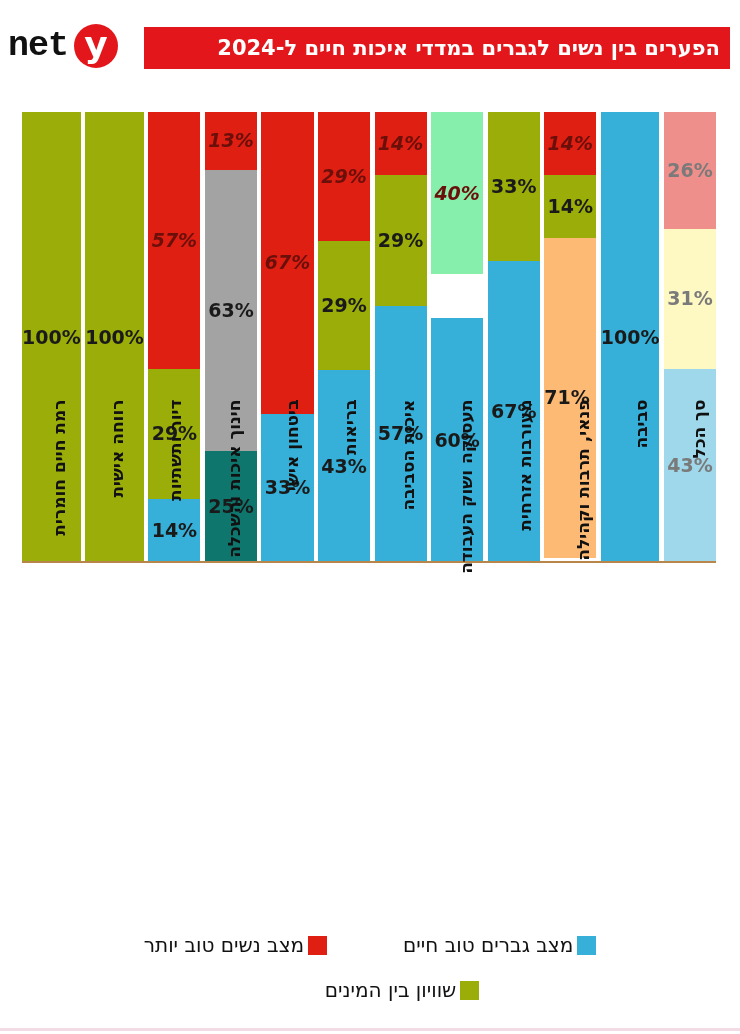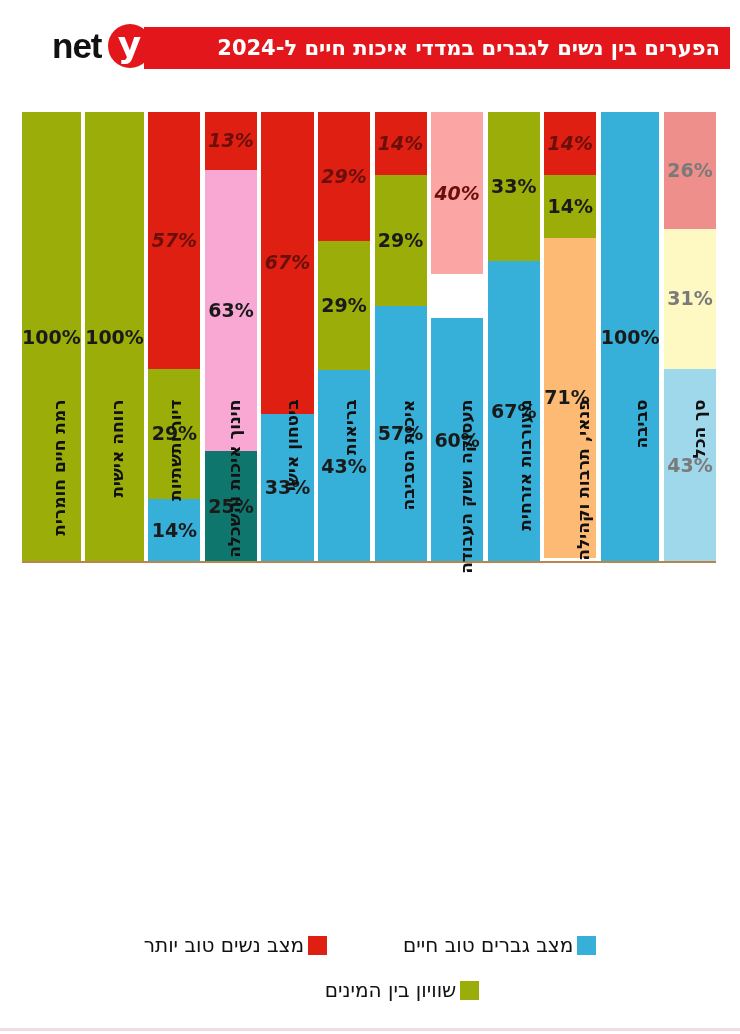--- a/index.html
+++ b/index.html
@@ -25,22 +25,21 @@
     position:relative;
   }
   #logo-y{
     color:#ffffff;font-size:36px;font-weight:bold;
     font-family:"DejaVu Sans",sans-serif;
     line-height:34px;margin-top:-2px;
   }
   #logo-net{
     color:#111111;font-size:35px;font-weight:bold;
     margin-right:6px;letter-spacing:-1px;
-    font-family:Liberation Sans, sans-serif;
-    margin-left:44px;
+    font-family:Liberation Mono, monospace;
   }
   #title-bar{
     position:absolute;left:144px;top:27px;
     width:586px;height:42px;
     background:#e3171b;
     display:flex;align-items:center;justify-content:flex-start;
     padding:8px 10px;box-sizing:border-box;
   }
   #title-text{
     color:#ffffff;font-size:21px;font-weight:bold;
@@ -176,21 +175,21 @@
       </div>
       <div class="bar-col">
         <div class="seg" style="height: 33%; background: rgb(154, 173, 8);">
           <span class="seg-label">33%</span>
         </div>
         <div class="seg" style="height: 67%; background: rgb(54, 176, 216);">
           <span class="seg-label">67%</span>
         </div>
       </div>
       <div class="bar-col">
-        <div class="seg red" style="height: 40%; background: #fca5a5;">
+        <div class="seg red" style="height: 40%; background: #86efac;">
           <span class="seg-label">40%</span>
         </div>
         <div class="seg" style="height: 60%; background: rgb(54, 176, 216); margin-top: 44px;">
           <span class="seg-label">60%</span>
         </div>
       </div>
       <div class="bar-col">
         <div class="seg red" style="height: 14%; background: rgb(224, 31, 19);">
           <span class="seg-label">14%</span>
         </div>
@@ -217,21 +216,21 @@
           <span class="seg-label">67%</span>
         </div>
         <div class="seg" style="height: 33%; background: rgb(54, 176, 216);">
           <span class="seg-label">33%</span>
         </div>
       </div>
       <div class="bar-col">
         <div class="seg red" style="height: 13%; background: rgb(224, 31, 19);">
           <span class="seg-label">13%</span>
         </div>
-        <div class="seg" style="height: 63%; background: #f9a8d4;">
+        <div class="seg" style="height: 63%; background: #a3a3a3;">
           <span class="seg-label">63%</span>
         </div>
         <div class="seg" style="height: 25%; background: #0f766e;">
           <span class="seg-label">25%</span>
         </div>
       </div>
       <div class="bar-col">
         <div class="seg red" style="height: 57%; background: rgb(224, 31, 19);">
           <span class="seg-label">57%</span>
         </div>

